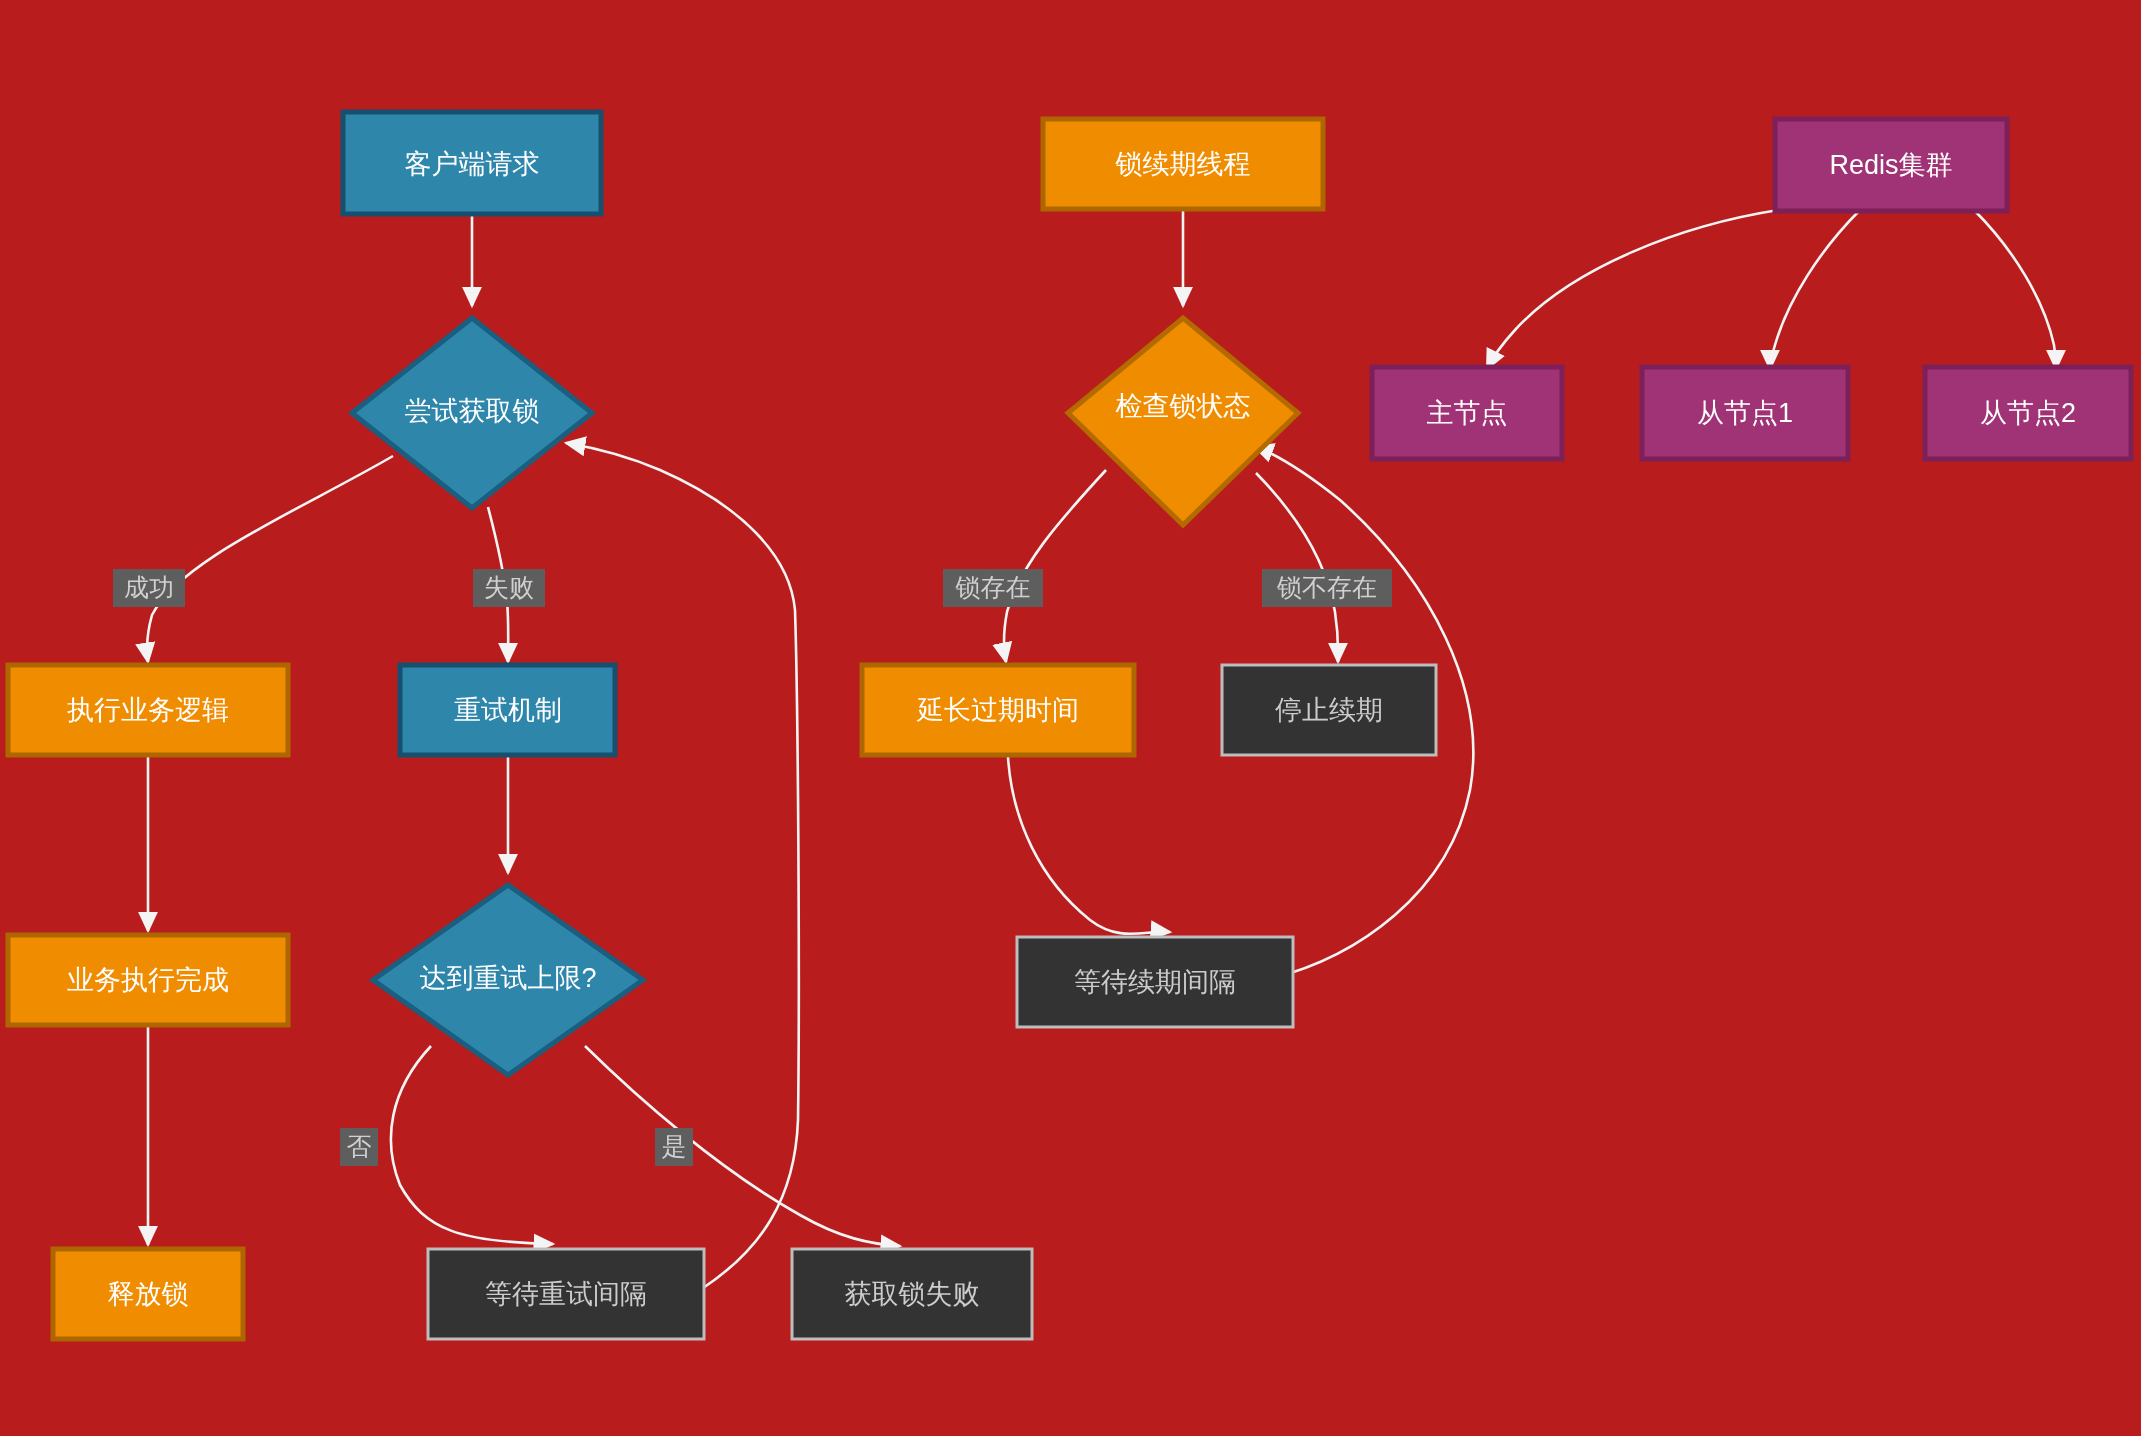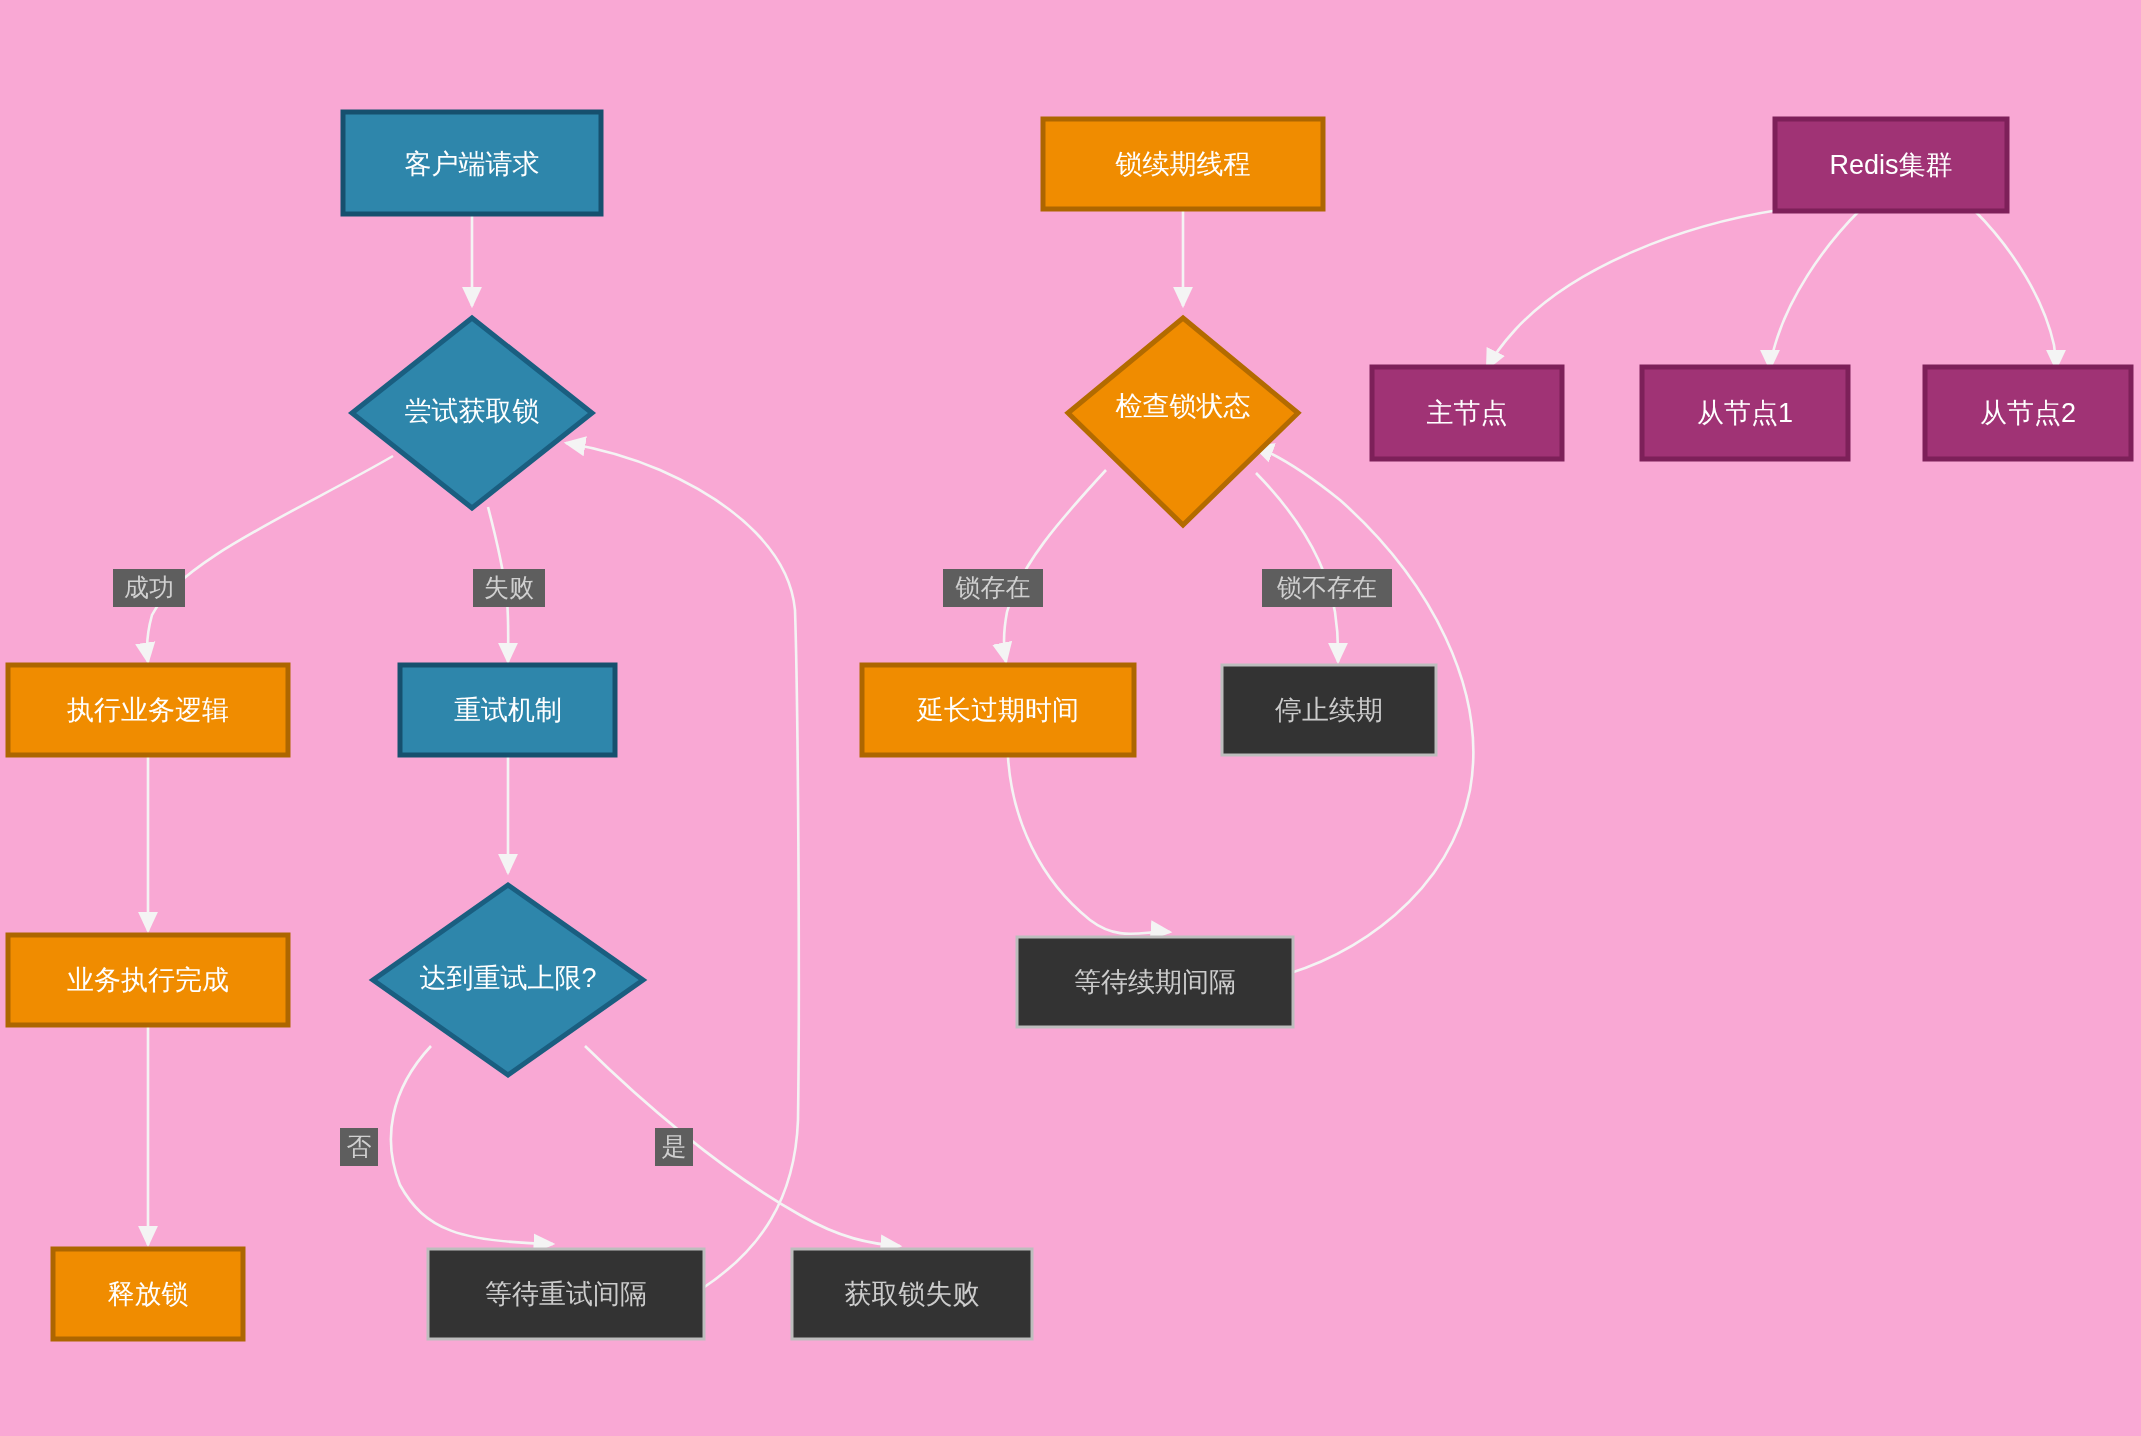--- a/index.html
+++ b/index.html
@@ -10,21 +10,21 @@
   body {
     width: 2141px;
     height: 1436px;
     overflow: hidden;
     font-family: "Liberation Sans", "DejaVu Sans", sans-serif;
   }
   #diagram-root {
     position: relative;
     width: 2141px;
     height: 1436px;
-    background: #f9a8d4;
+    background: #b91c1c;
   }
   svg#flow-svg {
     position: absolute;
     top: 0; left: 0;
     width: 2141px;
     height: 1436px;
     display: block;
   }
   .node-label {
     font-family: "Liberation Sans", "DejaVu Sans", sans-serif;

